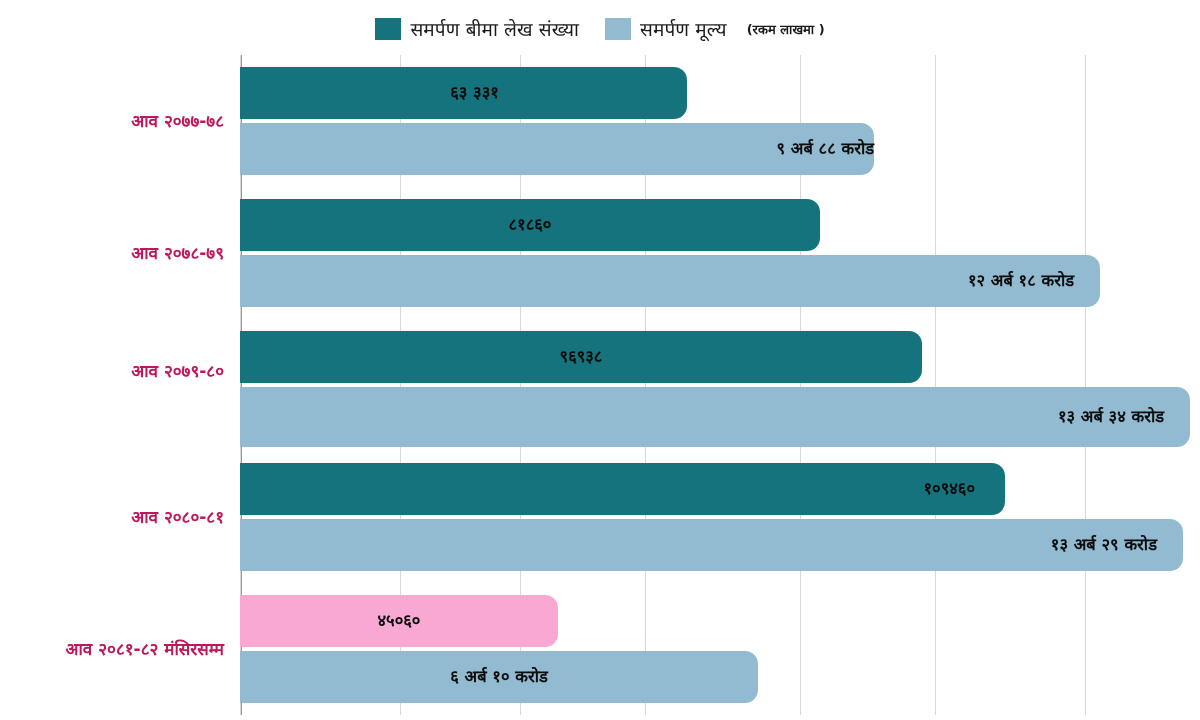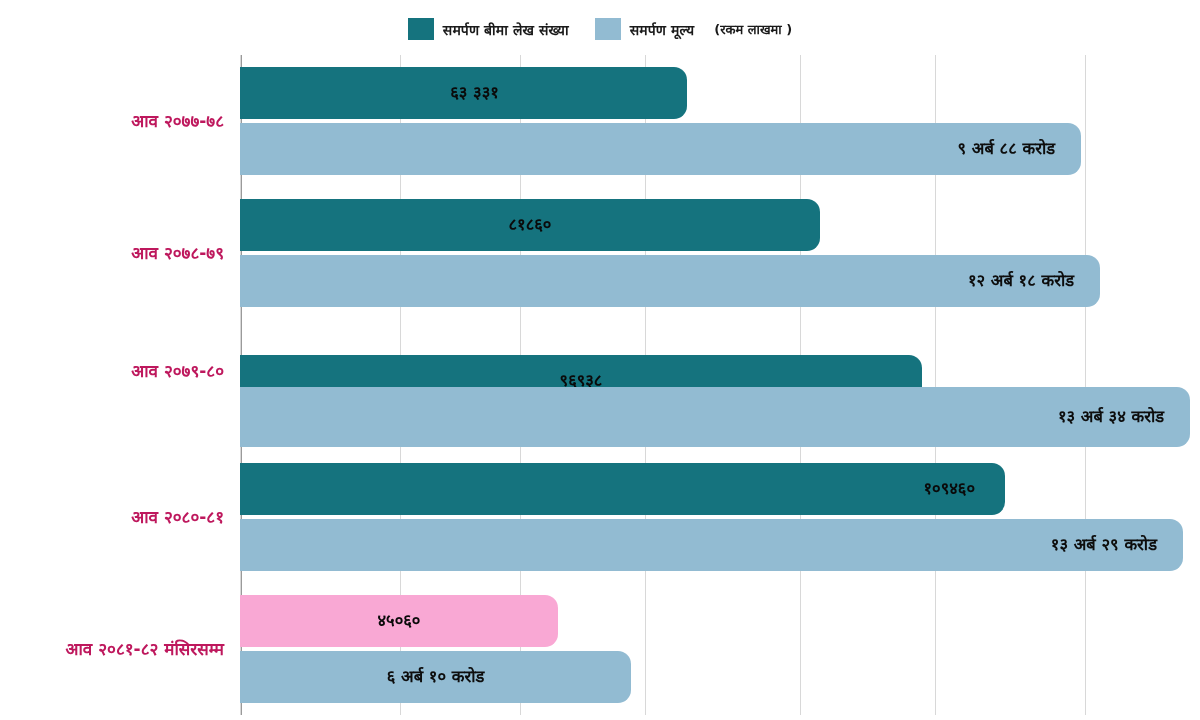--- a/index.html
+++ b/index.html
@@ -26,22 +26,22 @@
     gap:26px;
     height:30px;
   }
   .legend-item{
     display:flex;align-items:center;gap:9px;
   }
   .legend-swatch{
     width:26px;height:22px;display:block;
   }
   .legend-label{
-    font-size:14px;
-    font-weight:700;
+    font-size:19px;
+    font-weight:400;
     color:#1a1a1a;
     letter-spacing:.1px;
     white-space:nowrap;
   }
   .legend-note{
     font-size:13px;
     font-weight:700;
     color:#1a1a1a;
     white-space:nowrap;
     margin-left:11px;
@@ -151,52 +151,52 @@
         <div class="gridline" style="left: 404.985px;"></div>
         <div class="gridline" style="left: 560.025px;"></div>
         <div class="gridline" style="left: 695.02px;"></div>
         <div class="gridline" style="left: 845.025px;"></div>
       </div>
     <div class="rows" id="rows">
         <div class="row" style="top: 0px; height: 132px;">
           <div class="bar count" style="top: 12px; height: 52px; width: 446.975px; background: rgb(21, 115, 126); padding-right: 0px; justify-content: center; padding-left: 22px;">
             <span class="bar-label">६३ ३३१</span>
           </div>
-          <div class="bar value" style="top: 68px; height: 52px; width: 841px; background: rgb(146, 187, 210); padding-right: 26px;">
+          <div class="bar value" style="top: 68px; height: 52px; width: 634px; background: rgb(146, 187, 210); ">
             <span class="bar-label">९ अर्ब ८८ करोड</span>
           </div>
         </div>
         <div class="row" style="top: 132px; height: 132px;">
           <div class="bar count" style="top: 12px; height: 52px; width: 579.975px; background: rgb(21, 115, 126); padding-right: 0px; justify-content: center; padding-left: 0px;">
             <span class="bar-label">८१८६०</span>
           </div>
           <div class="bar value" style="top: 68px; height: 52px; width: 860.035px; background: rgb(146, 187, 210); padding-right: 26px;">
             <span class="bar-label">१२ अर्ब १८ करोड</span>
           </div>
         </div>
         <div class="row" style="top: 264px; height: 132px;">
-          <div class="bar count" style="top: 12px; height: 52px; width: 682.005px; background: rgb(21, 115, 126); padding-right: 0px; justify-content: center; padding-left: 0px; margin-top: 24px;">
+          <div class="bar count" style="top: 12px; height: 52px; width: 682.005px; background: rgb(21, 115, 126); padding-right: 0px; justify-content: center; padding-left: 0px;">
             <span class="bar-label">९६९३८</span>
           </div>
           <div class="bar value" style="top: 68px; height: 60px; width: 950px; background: rgb(146, 187, 210); padding-right: 26px;">
             <span class="bar-label">१३ अर्ब ३४ करोड</span>
           </div>
         </div>
         <div class="row" style="top: 396px; height: 132px;">
           <div class="bar count" style="top: 12px; height: 52px; width: 765px; background: rgb(21, 115, 126); padding-right: 30px;">
             <span class="bar-label">१०९४६०</span>
           </div>
           <div class="bar value" style="top: 68px; height: 52px; width: 942.97px; background: rgb(146, 187, 210); padding-right: 26px;">
             <span class="bar-label">१३ अर्ब २९ करोड</span>
           </div>
         </div>
         <div class="row" style="top: 528px; height: 132px;">
           <div class="bar count" style="top: 12px; height: 52px; width: 317.965px; background: #f9a8d4; padding-right: 0px; justify-content: center; padding-left: 0px;">
             <span class="bar-label">४५०६०</span>
           </div>
-          <div class="bar value" style="top: 68px; height: 52px; width: 391px; background: rgb(146, 187, 210); padding-right: 0px; justify-content: center;">
+          <div class="bar value" style="top: 68px; height: 52px; width: 518px; background: rgb(146, 187, 210); padding-right: 0px; justify-content: center;">
             <span class="bar-label">६ अर्ब १० करोड</span>
           </div>
         </div>
       </div>
   </div>
 
 </div>
 
 </body></html>

